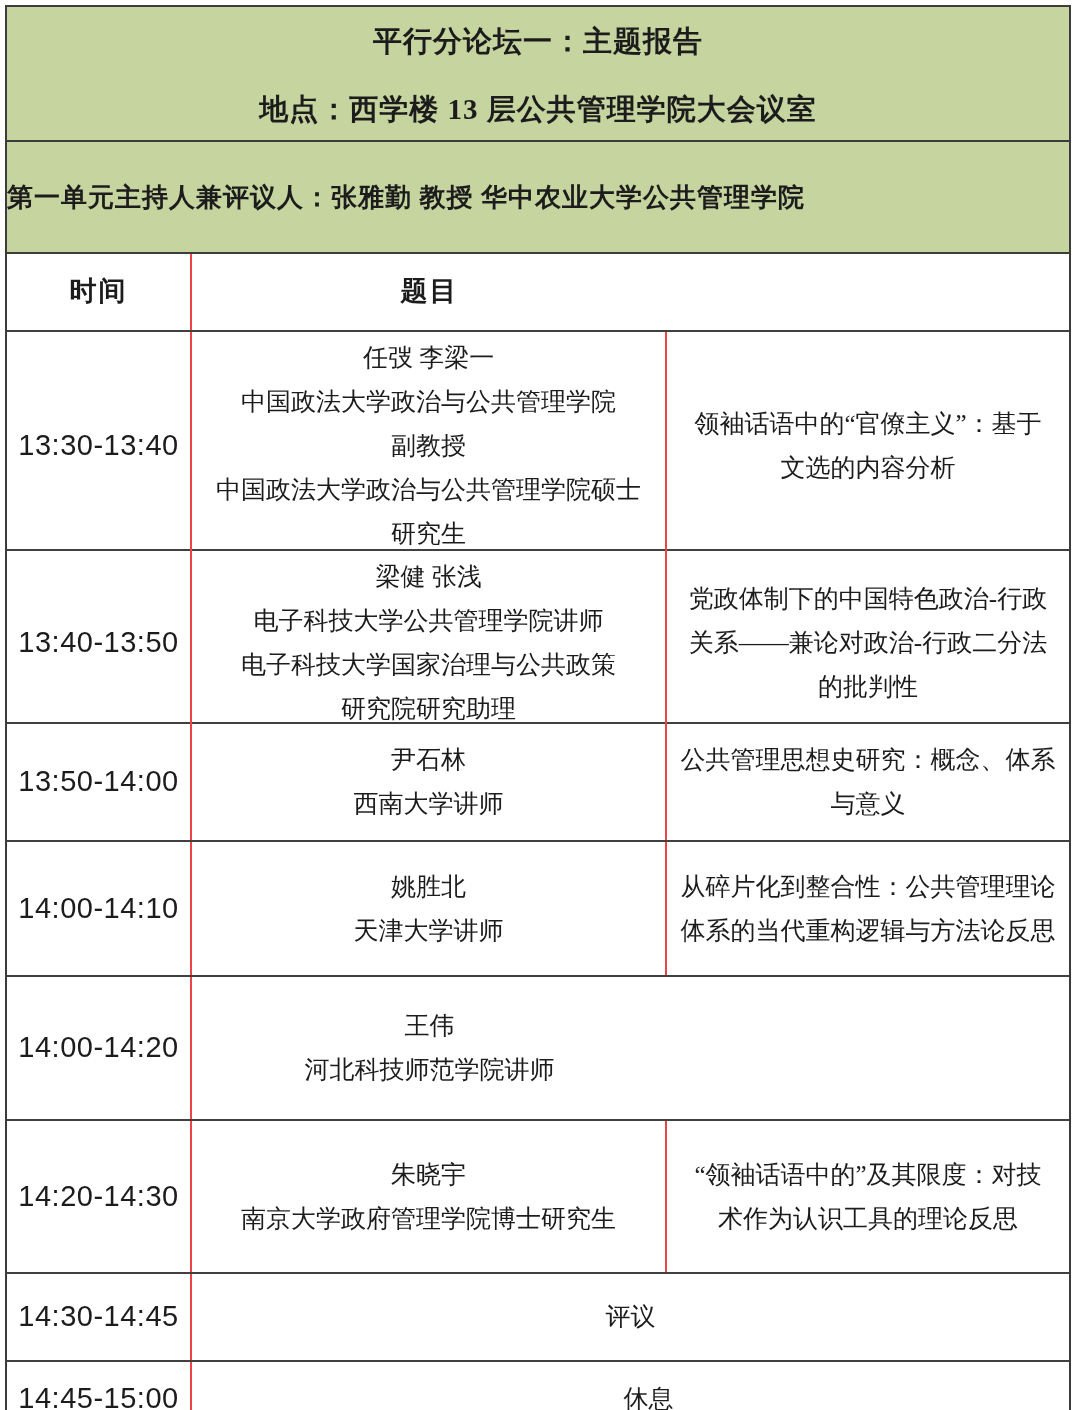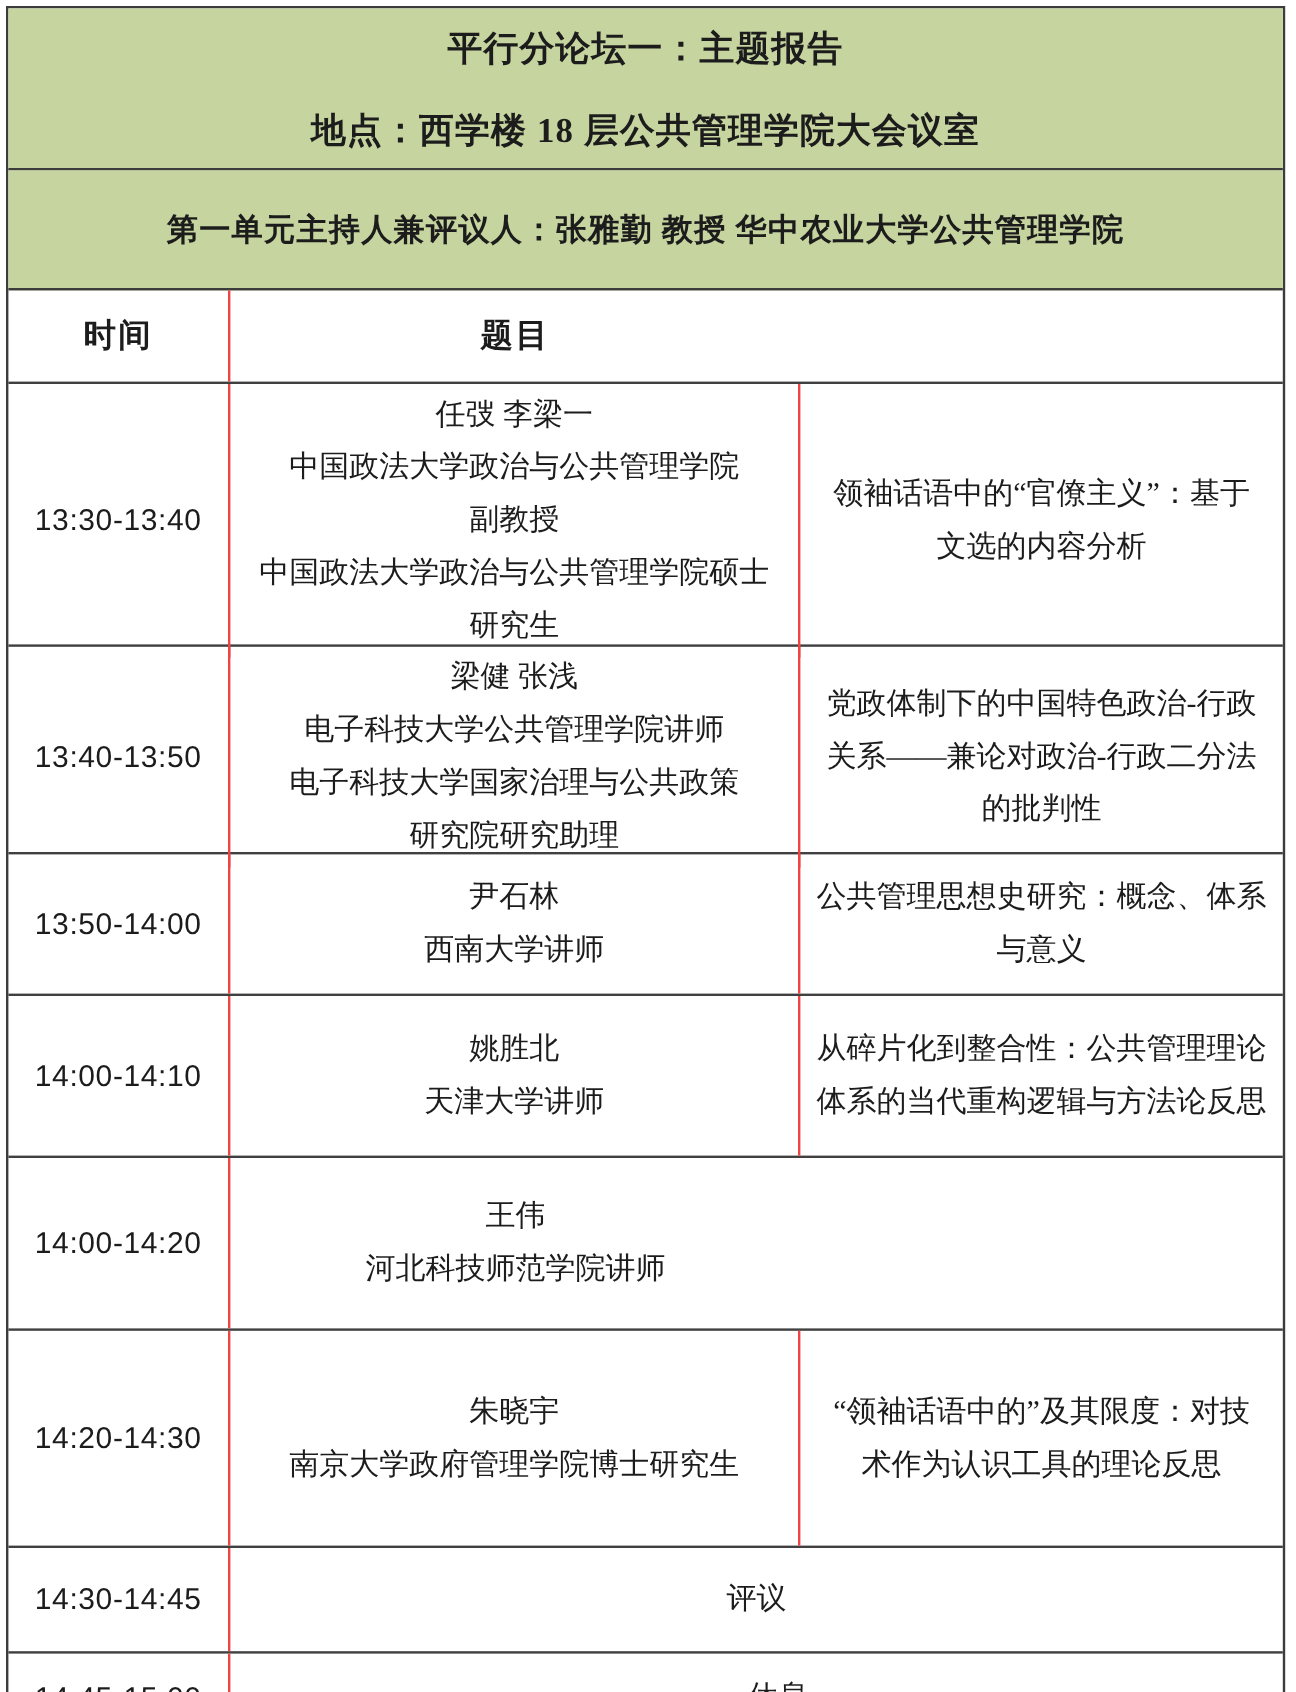--- a/index.html
+++ b/index.html
@@ -29,22 +29,22 @@
     padding: 20px 0 16px 0;
   }
   .forum-title, .forum-location {
     font-weight: bold;
     font-size: 29px;
     line-height: 1;
     letter-spacing: 1px;
     text-align: center;
   }
   .moderator-row {
-    height: 100px;
-    display: flex; align-items: center; justify-content: center;
+    height: 112px;
+    display: flex; align-items: center; justify-content: flex-start;
   }
   .moderator-text {
     font-weight: bold;
     font-size: 26px;
     letter-spacing: 1px;
     text-align: center;
   }
   
   .trow {
     display: grid;
@@ -64,32 +64,32 @@
   }
   .cell:last-child { border-right: none; }
   .thead-row { height: 78px; }
   .thead-row .cell {
     font-weight: bold;
     font-size: 27px;
     letter-spacing: 2px;
   }
   .time-cell {
     font-family: "Liberation Sans", sans-serif;
-    font-size: 25px;
+    font-size: 29px;
     letter-spacing: 0.5px;
   }
 </style>
 </head>
 <body>
 
 <div class="sheet">
 
   <div class="green-block forum-head">
     <div class="forum-title">平行分论坛一：主题报告</div>
-    <div class="forum-location">地点：西学楼 18 层公共管理学院大会议室</div>
+    <div class="forum-location">地点：西学楼 13 层公共管理学院大会议室</div>
   </div>
 
   <div class="green-block moderator-row">
     <div class="moderator-text">第一单元主持人兼评议人：张雅勤 教授 华中农业大学公共管理学院</div>
   </div>
 
   <div class="trow thead-row">
     <div class="cell">时间</div>
     <div class="cell">题目</div>
   </div>
@@ -127,21 +127,21 @@
     <div class="cell">姚胜北
 天津大学讲师</div>
     <div class="cell">从碎片化到整合性：公共管理理论
 体系的当代重构逻辑与方法论反思</div>
   </div>
       <div class="trow" style="height: 144px;">
     <div class="cell time-cell">14:00-14:20</div>
     <div class="cell">王伟
 河北科技师范学院讲师</div>
   </div>
-      <div class="trow" style="height: 181px;">
+      <div class="trow" style="height: 153px;">
     <div class="cell time-cell">14:20-14:30</div>
     <div class="cell">朱晓宇
 南京大学政府管理学院博士研究生</div>
     <div class="cell">“领袖话语中的”及其限度：对技
 术作为认识工具的理论反思</div>
   </div>
       <div class="trow merged" style="height: 88px;">
     <div class="cell time-cell">14:30-14:45</div>
     <div class="cell">评议</div>
   </div>

